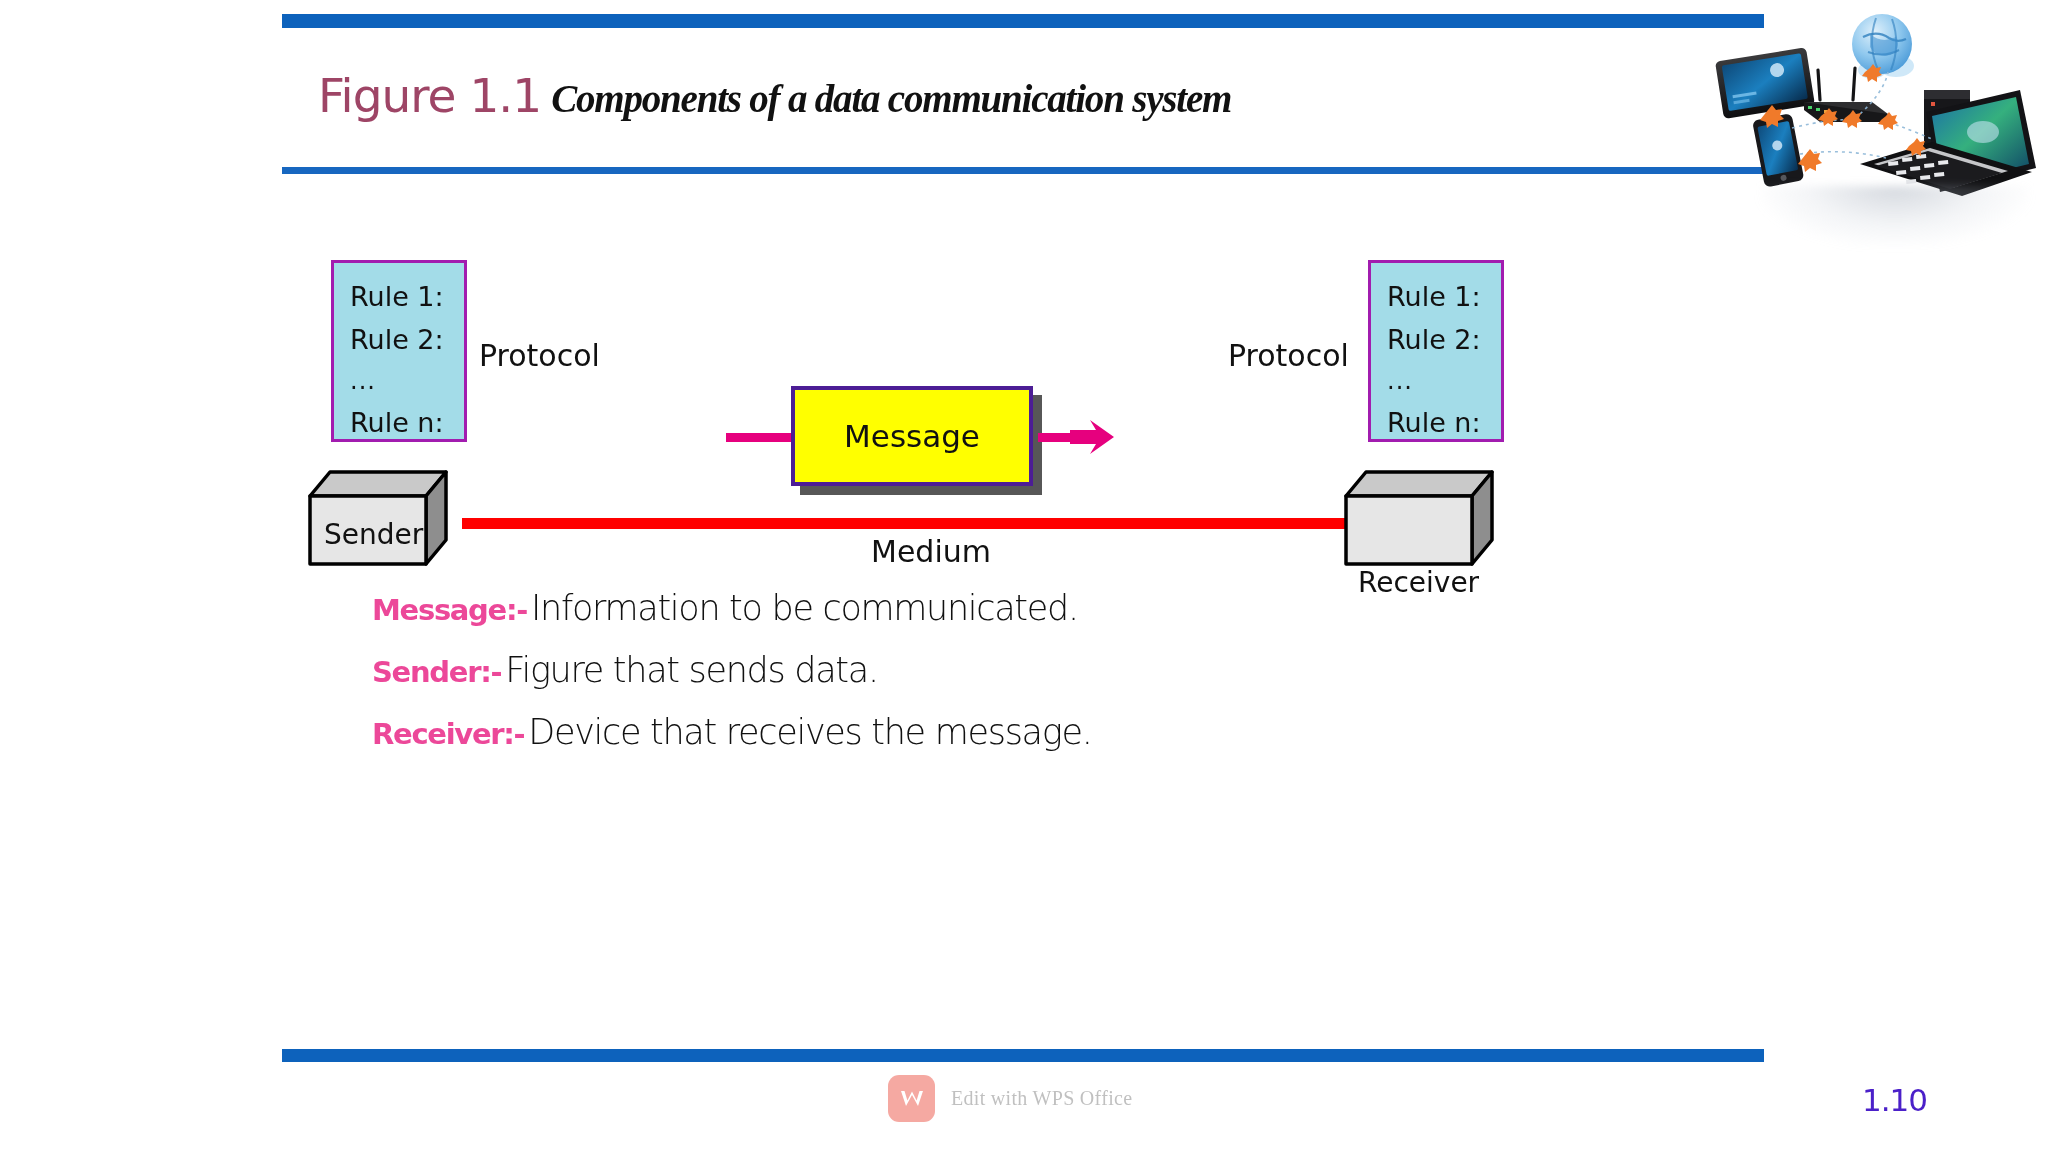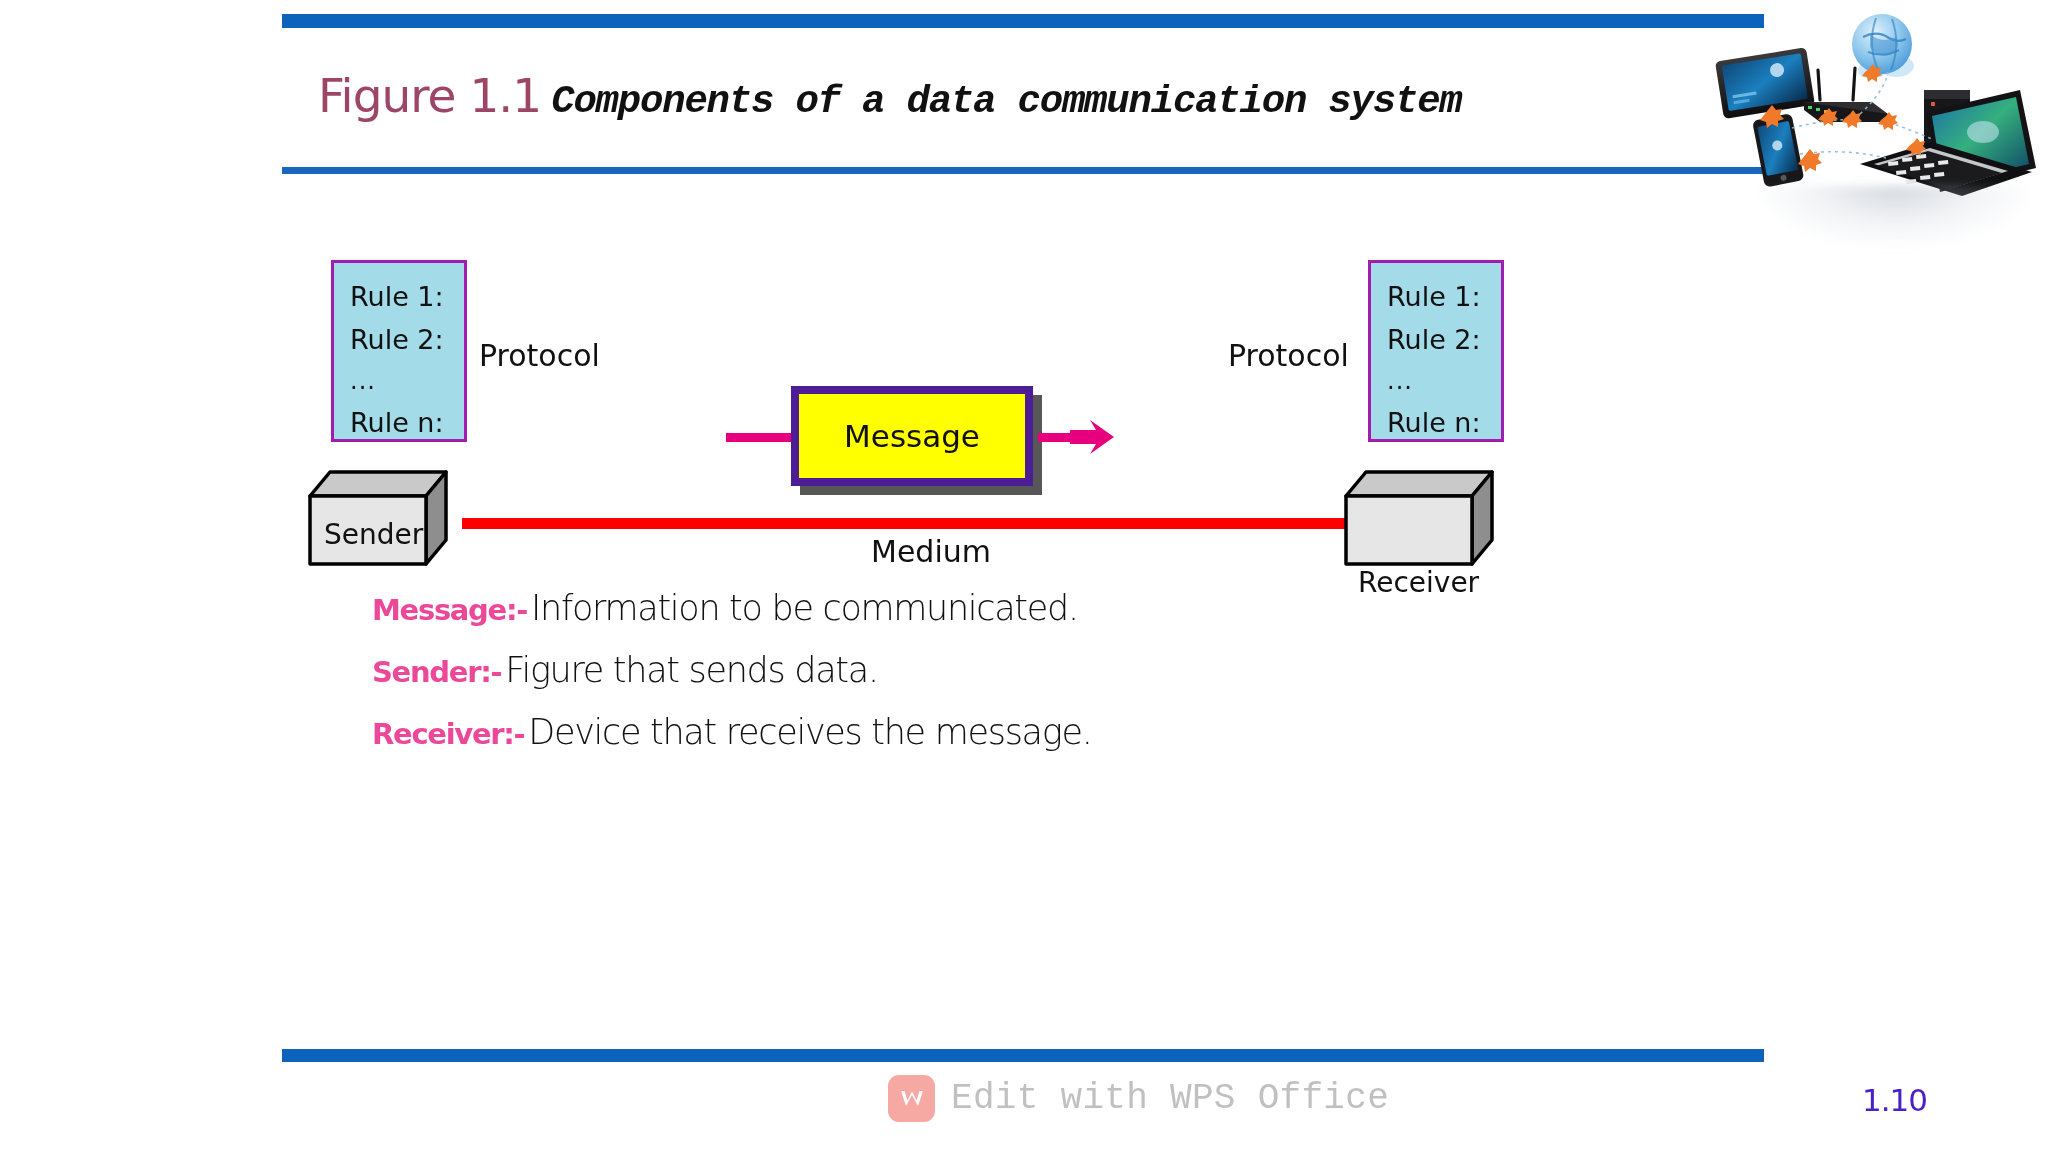--- a/index.html
+++ b/index.html
@@ -52,21 +52,21 @@
     white-space: nowrap;
   }
   .title-figure {
     font-family: "DejaVu Sans", sans-serif;
     font-size: 47px;
     color: #9E4566;
     letter-spacing: -1px;
     vertical-align: baseline;
   }
   .title-caption {
-    font-family: Liberation Mono, monospace;
+    font-family: Liberation Serif, serif;
     font-size: 39px;
     font-style: italic;
     font-weight: bold;
     color: #111111;
     letter-spacing: -1.2px;
     margin-left: 10px;
     vertical-align: baseline;
   }
 
   
@@ -138,21 +138,21 @@
   }
 
   .msg-shadow {
     position: absolute;
     background: #3a3a3a;
     opacity: .85;
   }
   .msg-box {
     position: absolute;
     background: #FFFF00;
-    border: 8px solid #4c1d95;
+    border: 4px solid #4c1d95;
     box-sizing: border-box;
     display: flex;
     align-items: center;
     justify-content: center;
   }
   .msg-box .label {
     font-family: "DejaVu Sans", sans-serif;
     font-size: 31px;
     color: #111111;
   }
@@ -208,22 +208,22 @@
   .wps-logo {
     width: 47px;
     height: 47px;
     border-radius: 11px;
     background: #F0756A;
     display: flex;
     align-items: center;
     justify-content: center;
   }
   .wps-text {
-    font-family: Liberation Mono, monospace;
-    font-size: 36px;
+    font-family: Liberation Serif, serif;
+    font-size: 20px;
     color: #9a9a9a;
     letter-spacing: .3px;
     white-space: nowrap;
   }
   .page-num {
     position: absolute;
     left: 1862px;
     top: 1082px;
     font-family: "DejaVu Sans", sans-serif;
     font-size: 31px;

